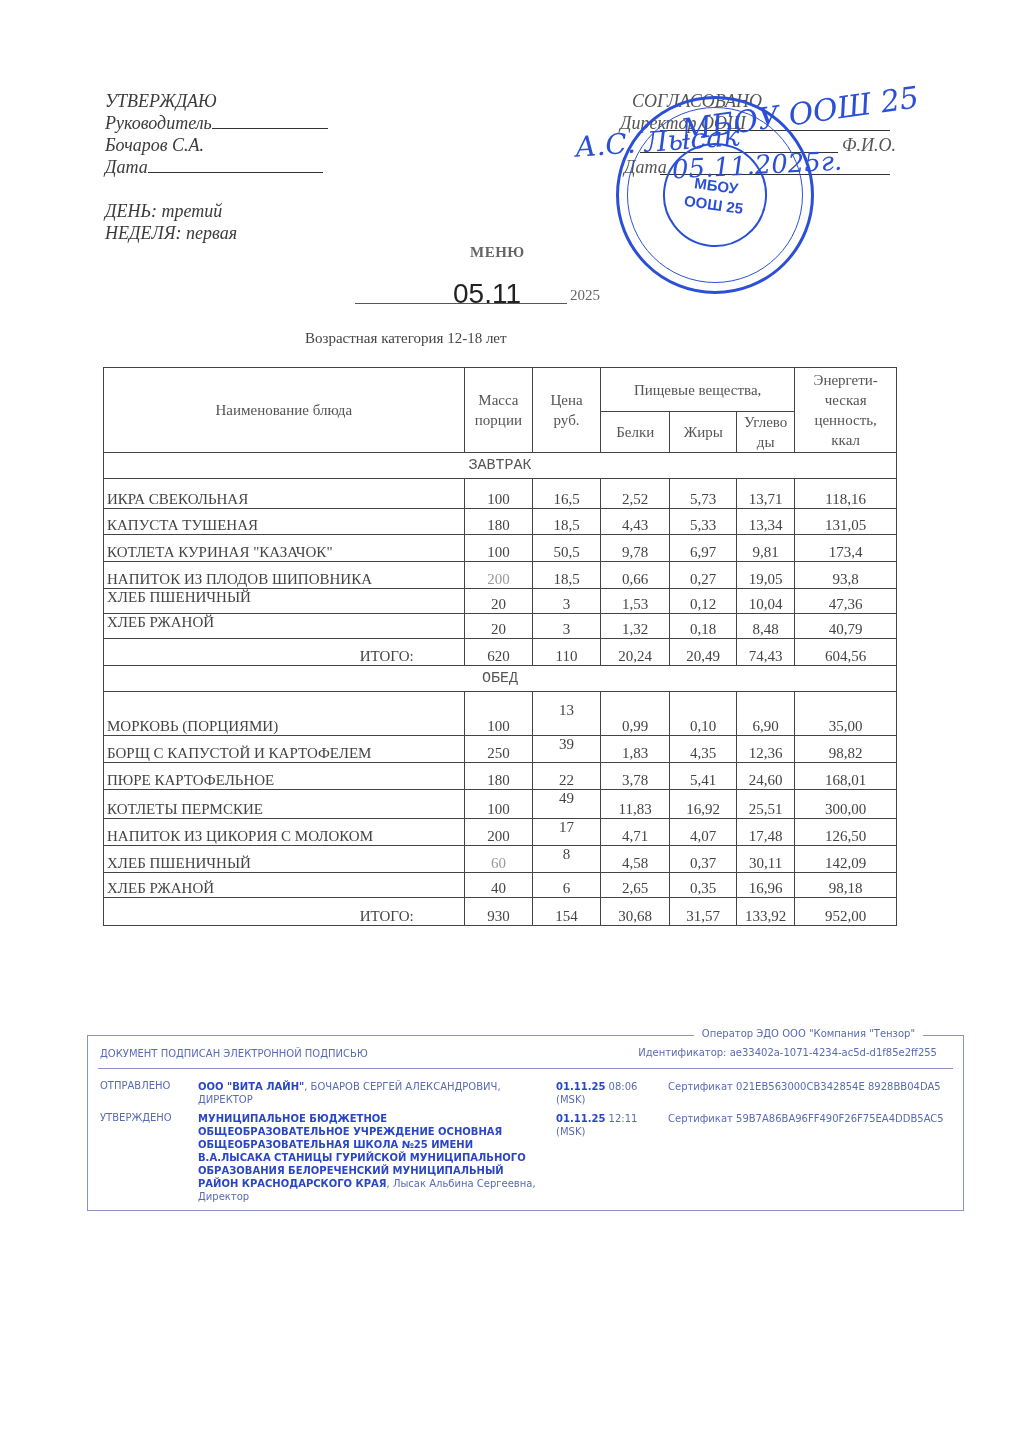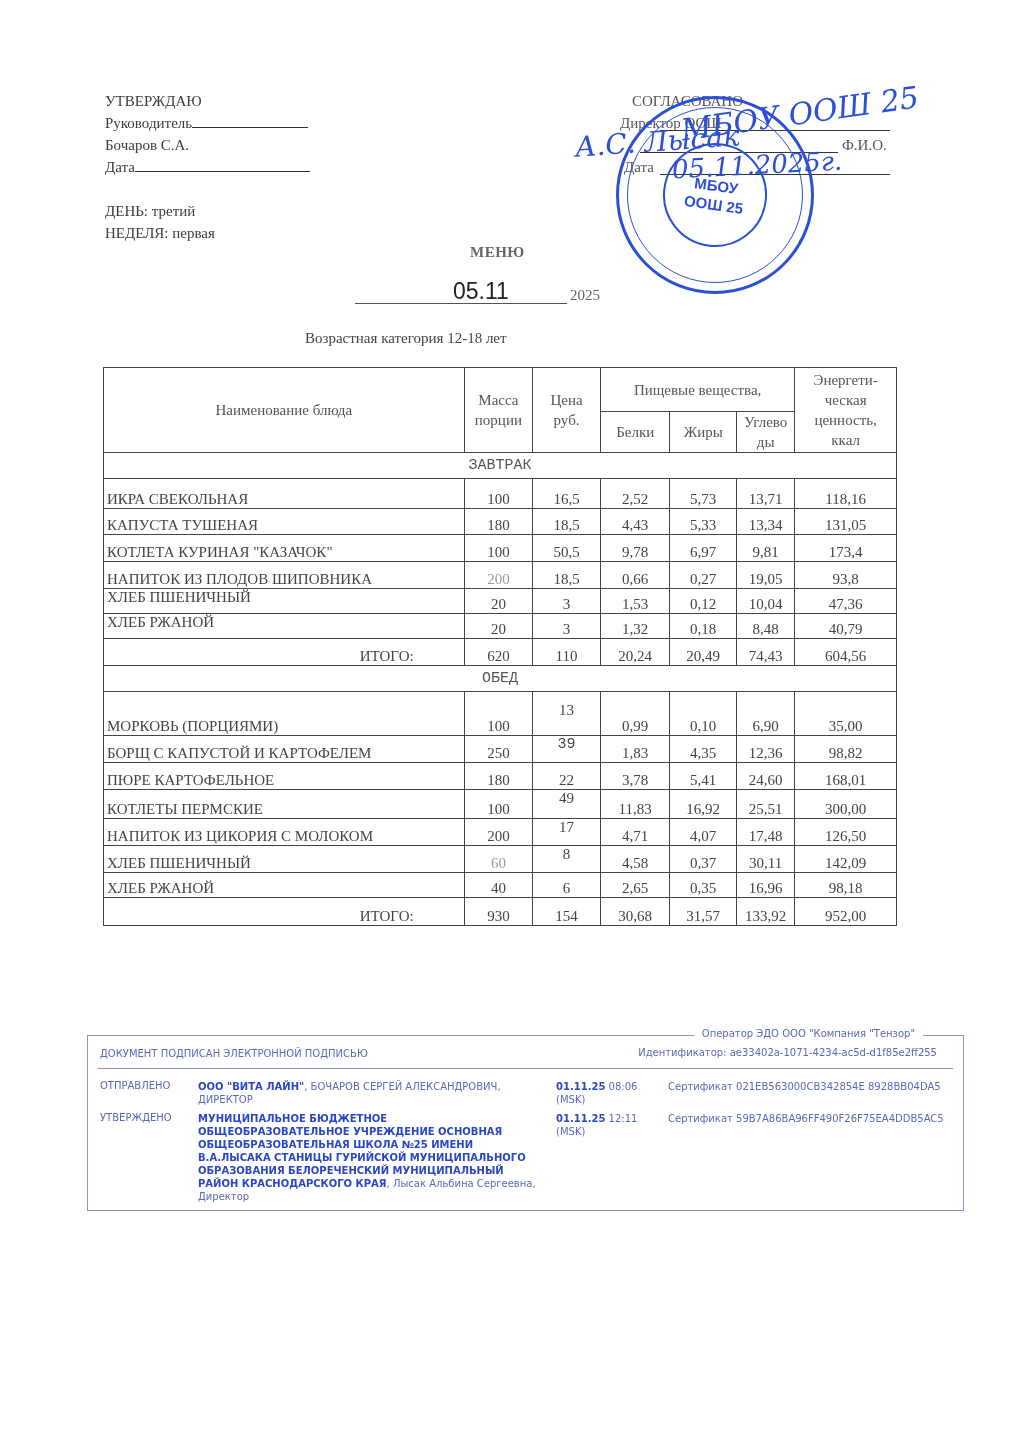--- a/index.html
+++ b/index.html
@@ -1,19 +1,19 @@
 <!DOCTYPE html>
 <html><head>
 <meta charset="utf-8">
 <style>
   html, body { margin: 0; padding: 0; background: #ffffff; }
   body { width: 1024px; height: 1448px; position: relative; overflow: hidden;
          font-family: "Liberation Serif", "DejaVu Serif", serif; color: #3a3a3a; }
   .abs { position: absolute; }
-  .hdr-line { font-size: 15px; line-height: 22px; color: #3b3b3b; }
+  .hdr-line { font-size: 18px; line-height: 22px; color: #3b3b3b; font-style: italic; }
   .uline { display: inline-block; border-bottom: 1px solid #333; vertical-align: baseline; height: 14px; }
   
   table.menu { position: absolute; left: 103px; top: 367px; width: 794px; border-collapse: collapse;
                font-size: 15px; color: #444; }
   table.menu td, table.menu th { border: 1px solid #444; padding: 0 3px; font-weight: normal; }
   table.menu th { text-align: center; line-height: 20px; color: #555; }
   .c-name { width: 332px; text-align: left; }
   .c-num { text-align: center; }
   .bold { font-weight: bold; }
   .sec td { text-align: center; height: 25px; color: #555; font-family: Liberation Mono, monospace; }
@@ -71,21 +71,21 @@
     <span>ООШ 25</span>
   </div>
 </div>
 
 <div class="sig-ink" style="left:680px; top:96px; font-size:30px; transform:rotate(-8deg);">МБОУ ООШ 25</div>
 <div class="sig-ink" style="left:575px; top:125px; font-size:28px; transform:rotate(-4deg);">А.С. Лысак</div>
 <div class="sig-ink" style="left:672px; top:150px; font-size:26px; transform:rotate(-3deg);">05.11.2025г.</div>
 
 <div class="abs" style="left:470px; top:244px; font-size:15px; font-weight:bold; color:#666; letter-spacing:0.5px;">МЕНЮ</div>
 <div class="abs" style="left:355px; top:303px; width:212px; border-bottom:1px solid #555;"></div>
-<div class="abs" style="left:453px; top:278px; font-family:'Liberation Sans', sans-serif; font-size:23px; color:#222;">05.11</div>
+<div class="abs" style="left:453px; top:278px; font-family:'Liberation Sans', sans-serif; font-size:28px; color:#222;">05.11</div>
 <div class="abs" style="left:570px; top:287px; font-size:15px; color:#666;">2025</div>
 
 <div class="abs" style="left:305px; top:330px; font-size:15px; color:#444;">Возрастная категория 12-18 лет</div>
 
 <table class="menu">
   <tbody>
       <tr style="height:44px;">
     <th rowspan="2" class="c-name" style="text-align:center;">Наименование блюда</th>
     <th rowspan="2" style="width:63px;">Масса порции</th>
     <th rowspan="2" style="width:64px;">Цена руб.</th>
@@ -175,21 +175,21 @@
     <td class="c-num">100</td>
     <td class="c-num bold" style="vertical-align:top; padding-top:10px;">13</td>
     <td class="c-num">0,99</td>
     <td class="c-num">0,10</td>
     <td class="c-num">6,90</td>
     <td class="c-num">35,00</td>
   </tr>
   <tr class="r" style="height:27px;">
     <td class="c-name">БОРЩ С КАПУСТОЙ И КАРТОФЕЛЕМ</td>
     <td class="c-num">250</td>
-    <td class="c-num bold" style="vertical-align:top;font-family:Liberation Mono, monospace;">39</td>
+    <td class="c-num bold" style="vertical-align:top;">39</td>
     <td class="c-num">1,83</td>
     <td class="c-num">4,35</td>
     <td class="c-num">12,36</td>
     <td class="c-num">98,82</td>
   </tr>
   <tr class="r" style="height:27px;">
     <td class="c-name">ПЮРЕ КАРТОФЕЛЬНОЕ</td>
     <td class="c-num">180</td>
     <td class="c-num bold">22</td>
     <td class="c-num">3,78</td>

